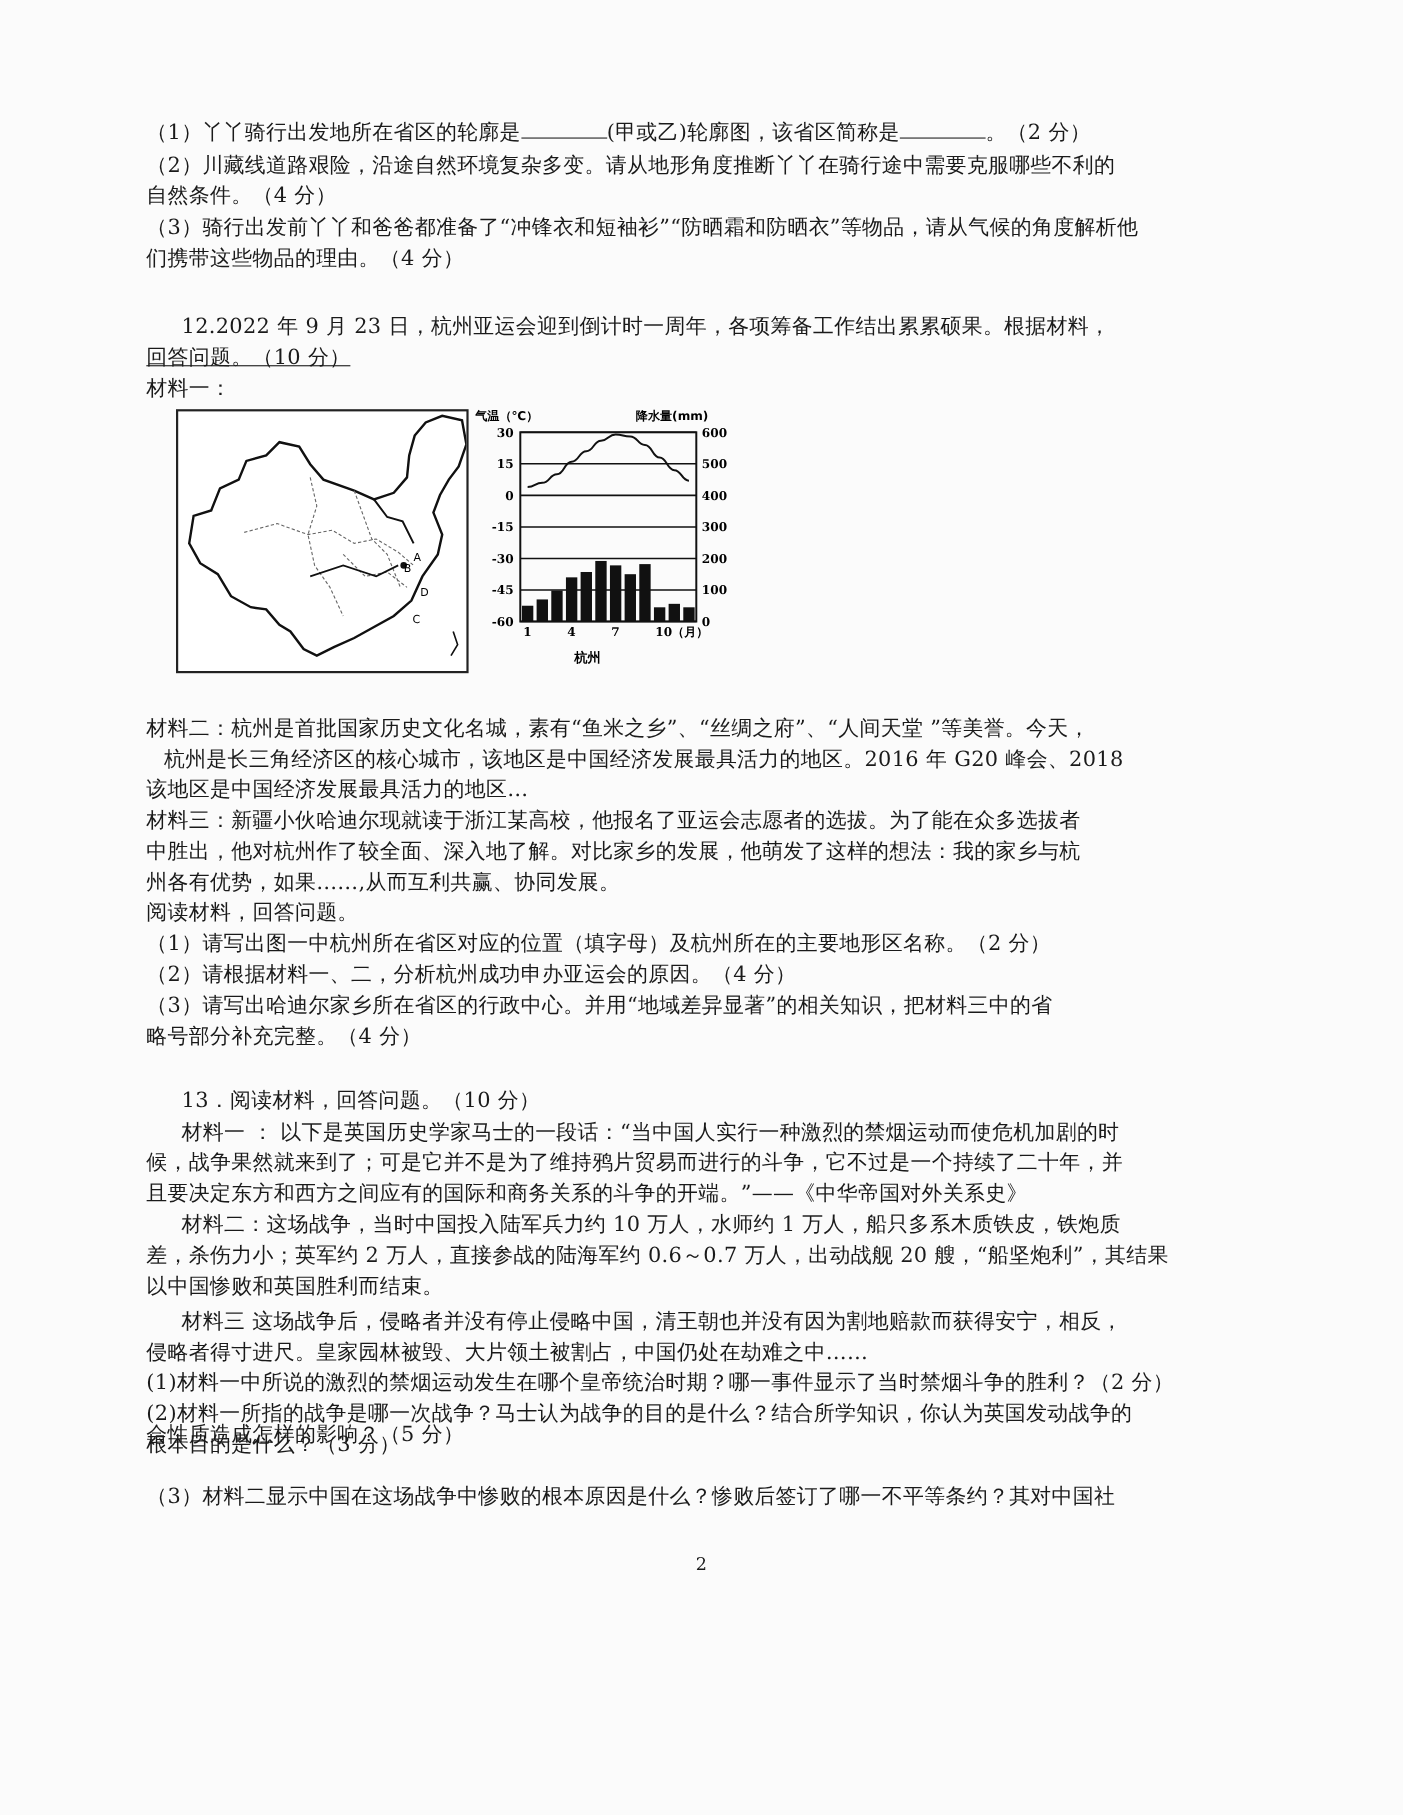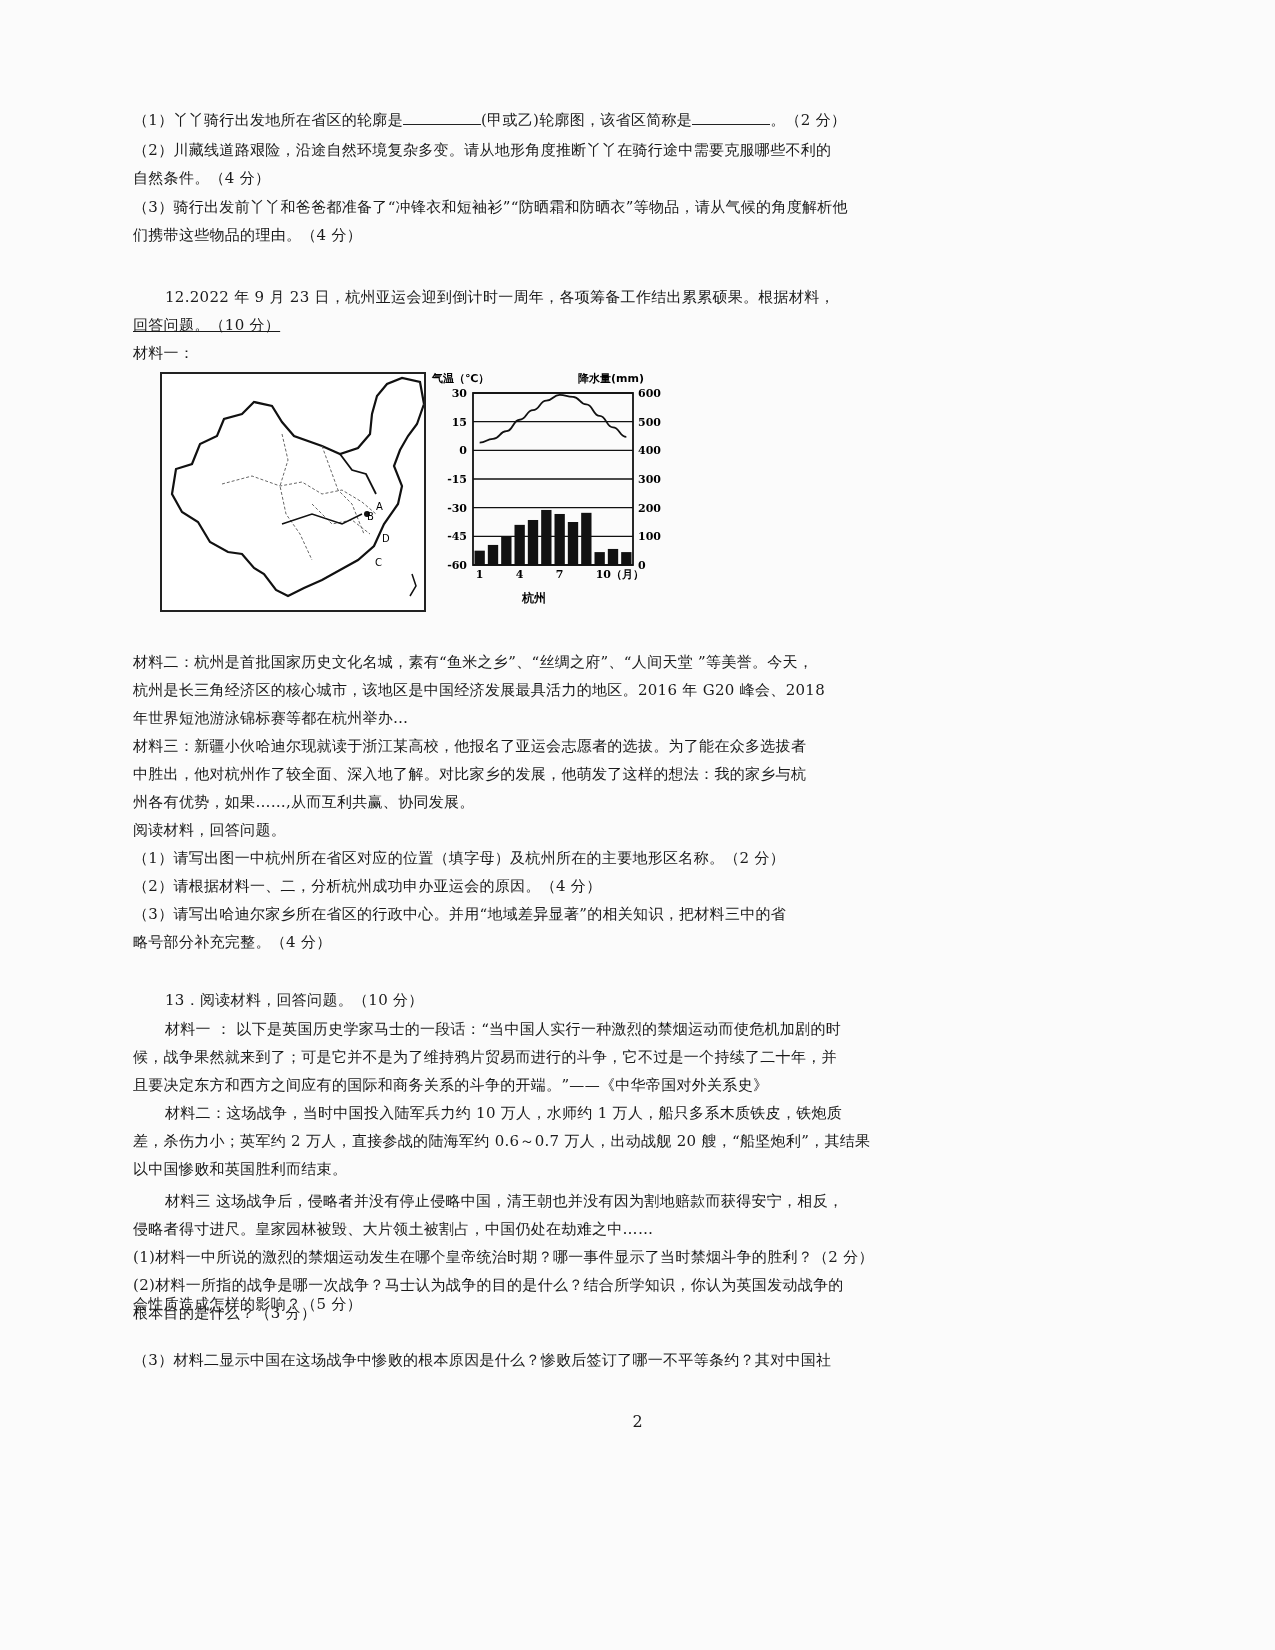--- a/index.html
+++ b/index.html
@@ -1,18 +1,18 @@
 <!DOCTYPE html>
 <html><head>
 <meta charset="utf-8">
 <style>
   html, body { margin:0; padding:0; background:#fbfbfb; }
   body { width:1275px; height:1650px; position:relative; overflow:hidden;
          font-family:"DejaVu Serif","Liberation Serif",serif; color:#1a1a1a; }
-  .line { position:absolute; left:133px; font-size:15px; line-height:28px; white-space:nowrap; letter-spacing:0.3px; }
+  .line { position:absolute; left:133px; font-size:19px; line-height:28px; white-space:nowrap; letter-spacing:0.3px; }
   .indent { left:165px; }
   .blank { display:inline-block; width:78px; border-bottom:1.5px solid #222; height:18px; vertical-align:baseline; }
   #map-box { position:absolute; left:160px; top:372px; width:262px; height:236px; border:2px solid #222; background:#fff; }
   #chart { position:absolute; left:430px; top:368px; width:250px; height:245px; }
   .page-num { position:absolute; top:1412px; left:0; width:1275px; text-align:center; font-size:16px; }
 </style>
 </head>
 <body>
 
 <div class="line" style="top:106px;">
@@ -92,22 +92,22 @@
         <text x="45.666666666666664" y="210" font-size="11" font-weight="bold" font-family="DejaVu Serif, serif">1</text>
         <text x="85.66666666666667" y="210" font-size="11" font-weight="bold" font-family="DejaVu Serif, serif">4</text>
         <text x="125.66666666666669" y="210" font-size="11" font-weight="bold" font-family="DejaVu Serif, serif">7</text>
         <text x="165.66666666666669" y="210" font-size="11" font-weight="bold" font-family="DejaVu Serif, serif">10（月）</text>
       </g>
     <text x="92" y="234" font-size="12" font-weight="bold" font-family="DejaVu Sans, sans-serif">杭州</text>
   </svg>
 </div>
 
 <div class="line" style="top:648px;">材料二：杭州是首批国家历史文化名城，素有“鱼米之乡”、“丝绸之府”、“人间天堂 ”等美誉。今天，</div>
-<div class="line" style="top:676px;">杭州是长三角经济区的核心城市，该地区是中国经济发展最具活力的地区。2016 年 G20 峰会、2018</div>
-<div class="line" style="top:704px;">年世界短池游泳锦标赛等都在杭州举办…</div>
+<div class="line" style="top:676px;margin-left:16px;">杭州是长三角经济区的核心城市，该地区是中国经济发展最具活力的地区。2016 年 G20 峰会、2018</div>
+<div class="line" style="top:704px;">该地区是中国经济发展最具活力的地区…</div>
 <div class="line" style="top:732px;">材料三：新疆小伙哈迪尔现就读于浙江某高校，他报名了亚运会志愿者的选拔。为了能在众多选拔者</div>
 <div class="line" style="top:760px;">中胜出，他对杭州作了较全面、深入地了解。对比家乡的发展，他萌发了这样的想法：我的家乡与杭</div>
 <div class="line" style="top:788px;">州各有优势，如果……,从而互利共赢、协同发展。</div>
 <div class="line" style="top:816px;font-family:Liberation Serif, serif;">阅读材料，回答问题。</div>
 <div class="line" style="top:844px;">（1）请写出图一中杭州所在省区对应的位置（填字母）及杭州所在的主要地形区名称。（2 分）</div>
 <div class="line" style="top:872px;">（2）请根据材料一、二，分析杭州成功申办亚运会的原因。（4 分）</div>
 <div class="line" style="top:900px;">（3）请写出哈迪尔家乡所在省区的行政中心。并用“地域差异显著”的相关知识，把材料三中的省</div>
 <div class="line" style="top:928px;">略号部分补充完整。（4 分）</div>
 
 <div class="line indent" style="top:986px;">13．阅读材料，回答问题。（10 分）</div>

